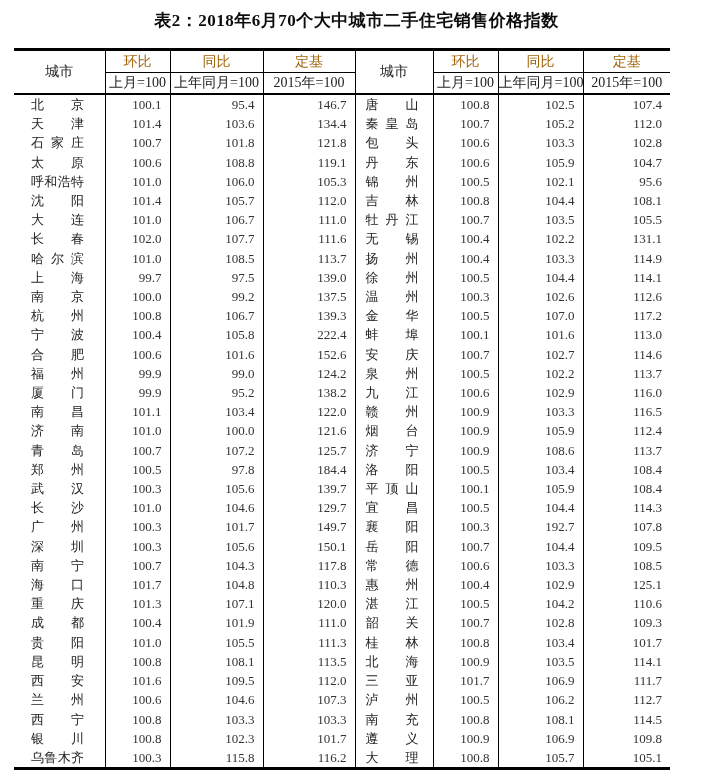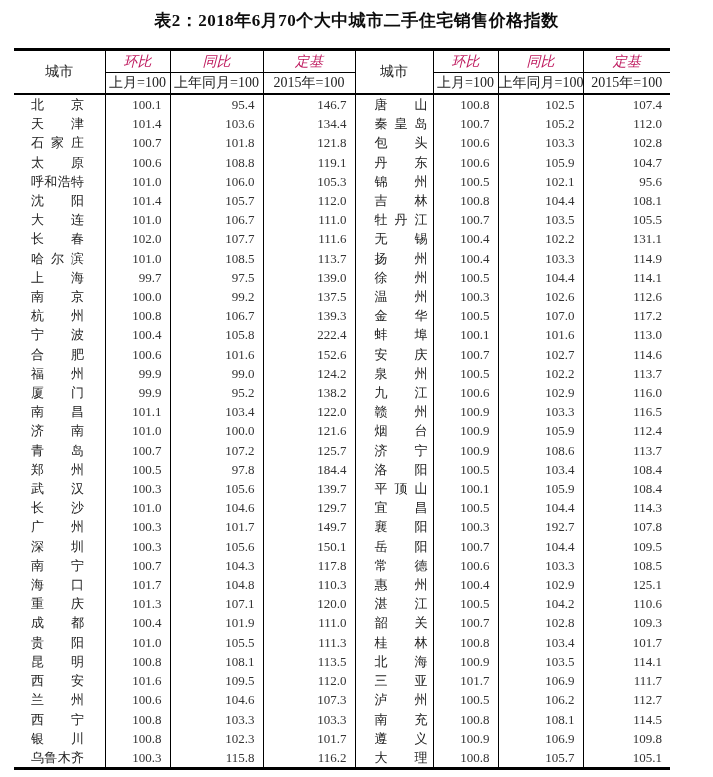--- a/index.html
+++ b/index.html
@@ -44,22 +44,21 @@
   th.h-city {
     font-size: 14px;
     border-bottom: 2px solid #000;
     color: #222;
   }
   th.h-top {
     font-size: 14px;
     height: 21px;
     text-align: center;
     border-bottom: 1px solid #000;
-    color: #be185d;
-    font-style: italic;
+    color: #a16207;
   }
   th.h-base {
     font-size: 14px;
     height: 20px;
     text-align: center;
     border-bottom: 2px solid #000;
     color: #222;
   }
 
   
@@ -71,21 +70,21 @@
     line-height: 19.2px;
     color: #333;
   }
   td.c-city {
     font-size: 13px;
     height: 19.2px;
     line-height: 19.2px;
     color: #222;
   }
   td.pl-left  { padding-left: 17px; font-family: Liberation Serif, serif; }
-  td.pl-right { padding-left: 19px; }
+  td.pl-right { padding-left: 10px; }
   .city-name {
     display: inline-block;
     width: 53px;
     text-align: justify;
     text-align-last: justify;
     -moz-text-align-last: justify;
   }
 </style>
 </head>
 <body>

